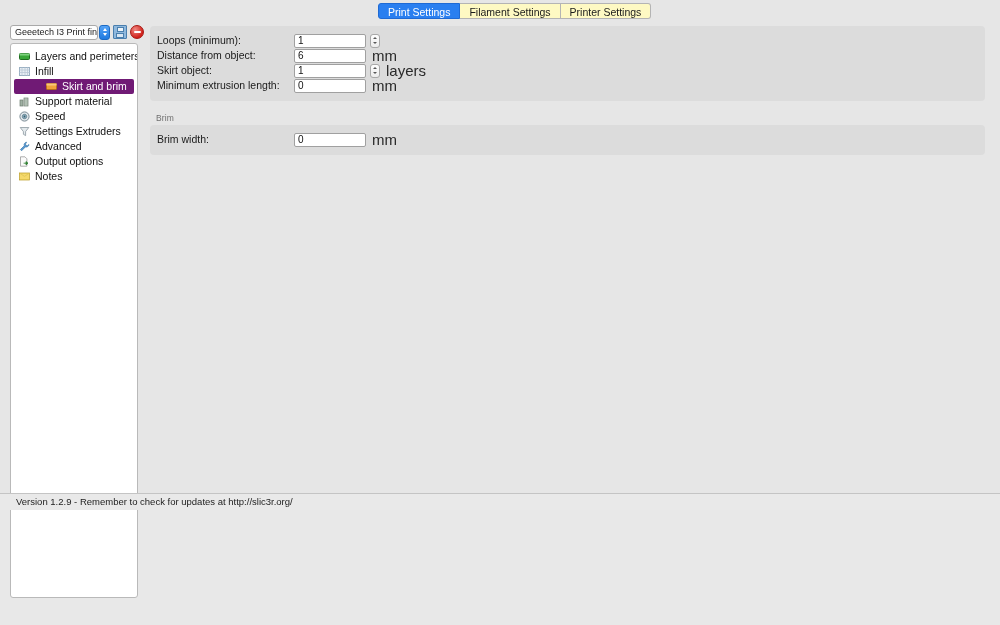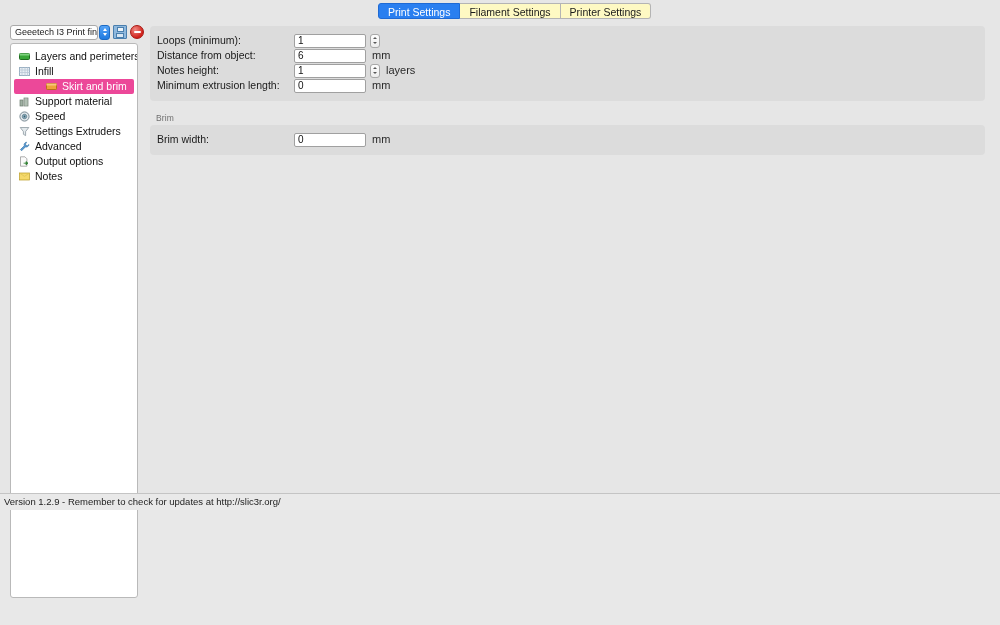--- a/index.html
+++ b/index.html
@@ -171,21 +171,21 @@
     cursor: default;
     border-radius: 2px;
   }
   .tree-item:first-child { margin-top: 5px; }
   .tree-item .lbl {
     font-size: 10.5px;
     color: #101010;
     white-space: nowrap;
     line-height: 15px;
   }
-  .tree-item.selected { background: #ec4899; padding-left: 32px; }
+  .tree-item.selected { background: #701a75; padding-left: 32px; }
   .tree-item.selected .lbl { color: #ffffff; }
 
   .tico {
     width: 11px; height: 11px;
     margin-right: 5px;
     flex: none;
     position: relative;
   }
   .tico svg { display: block; }
 
@@ -253,21 +253,21 @@
     content: "";
     position: absolute;
     left: 50%;
     transform: translateX(-50%);
     border-left: 2px solid transparent;
     border-right: 2px solid transparent;
   }
   .stepper-sm::before { top: 2.5px; border-bottom: 2.5px solid #585858; }
   .stepper-sm::after { bottom: 2.5px; border-top: 2.5px solid #585858; }
   .unit {
-    font-size: 11px;
+    font-size: 15px;
     color: #2a2a2a;
     margin-left: 6px;
     white-space: nowrap;
     line-height: 15px;
   }
   .unit.after-stepper { }
   .spacer-10 { height: 12px; }
 
   
   .statusbar {
@@ -275,21 +275,21 @@
     left: 0; bottom: 0;
     width: 1000px; height: 17px;
     background: #e9e9e9;
     border-top: 1px solid #c4c4c4;
     box-sizing: border-box;
   }
   .statusbar .stext {
     font-size: 9.5px;
     color: #1c1c1c;
     line-height: 16px;
-    padding-left: 4px;
+    padding-left: 16px;
     white-space: nowrap;
   }
 </style>
 </head>
 <body>
 
 <div id="app">
 
   <div class="tabbar">
     <div class="tabs">
@@ -412,21 +412,21 @@
         <span class="stepper-sm"></span>
       </div>
 
       <div class="field-row">
         <span class="field-label">Distance from object:</span>
         <input class="field-input" type="text" value="6" style="">
         <span class="unit">mm</span>
       </div>
 
       <div class="field-row">
-        <span class="field-label">Notes height:</span>
+        <span class="field-label">Skirt object:</span>
         <input class="field-input" type="text" value="1" style="">
         <span class="stepper-sm"></span>
         <span class="unit after-stepper">layers</span>
       </div>
 
       <div class="field-row">
         <span class="field-label">Minimum extrusion length:</span>
         <input class="field-input" type="text" value="0" style="">
         <span class="unit">mm</span>
       </div>

